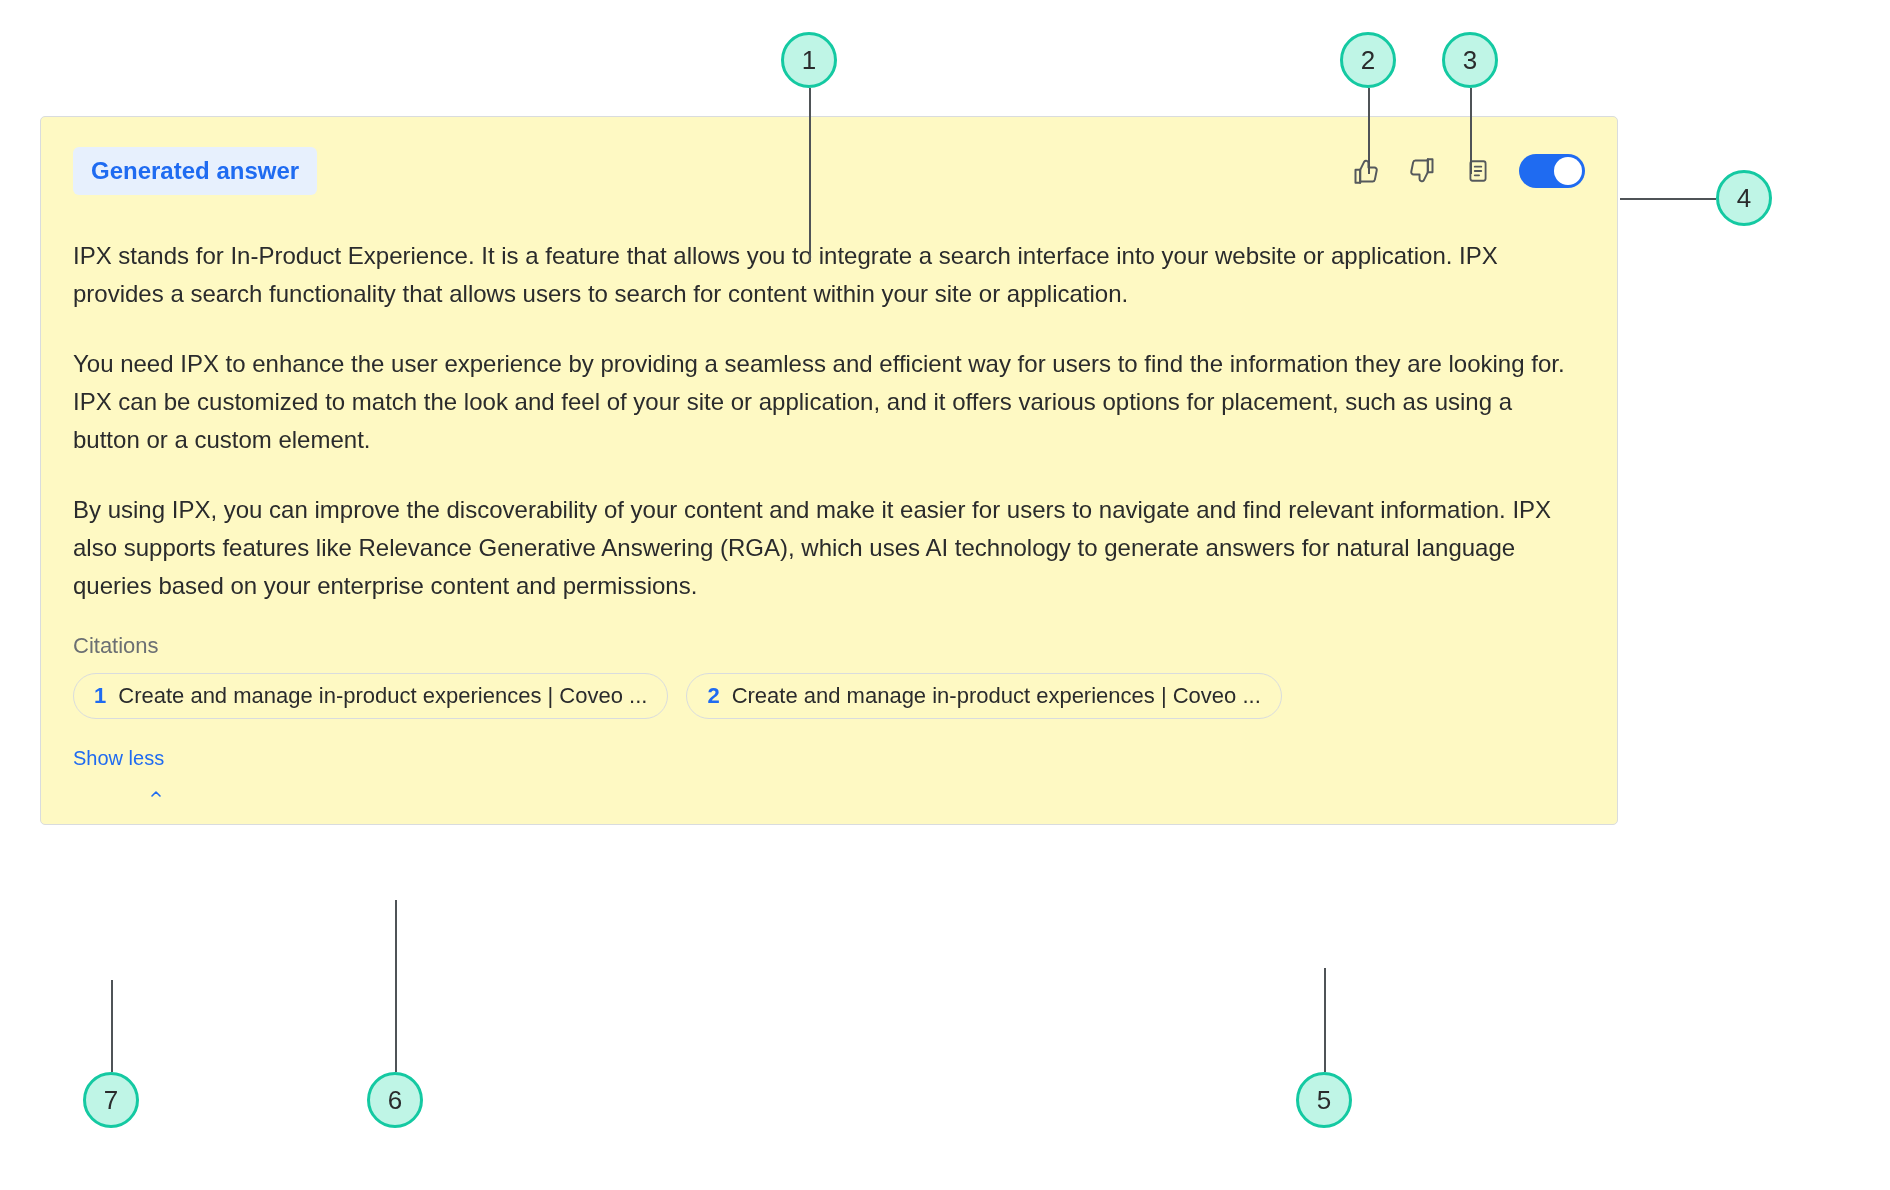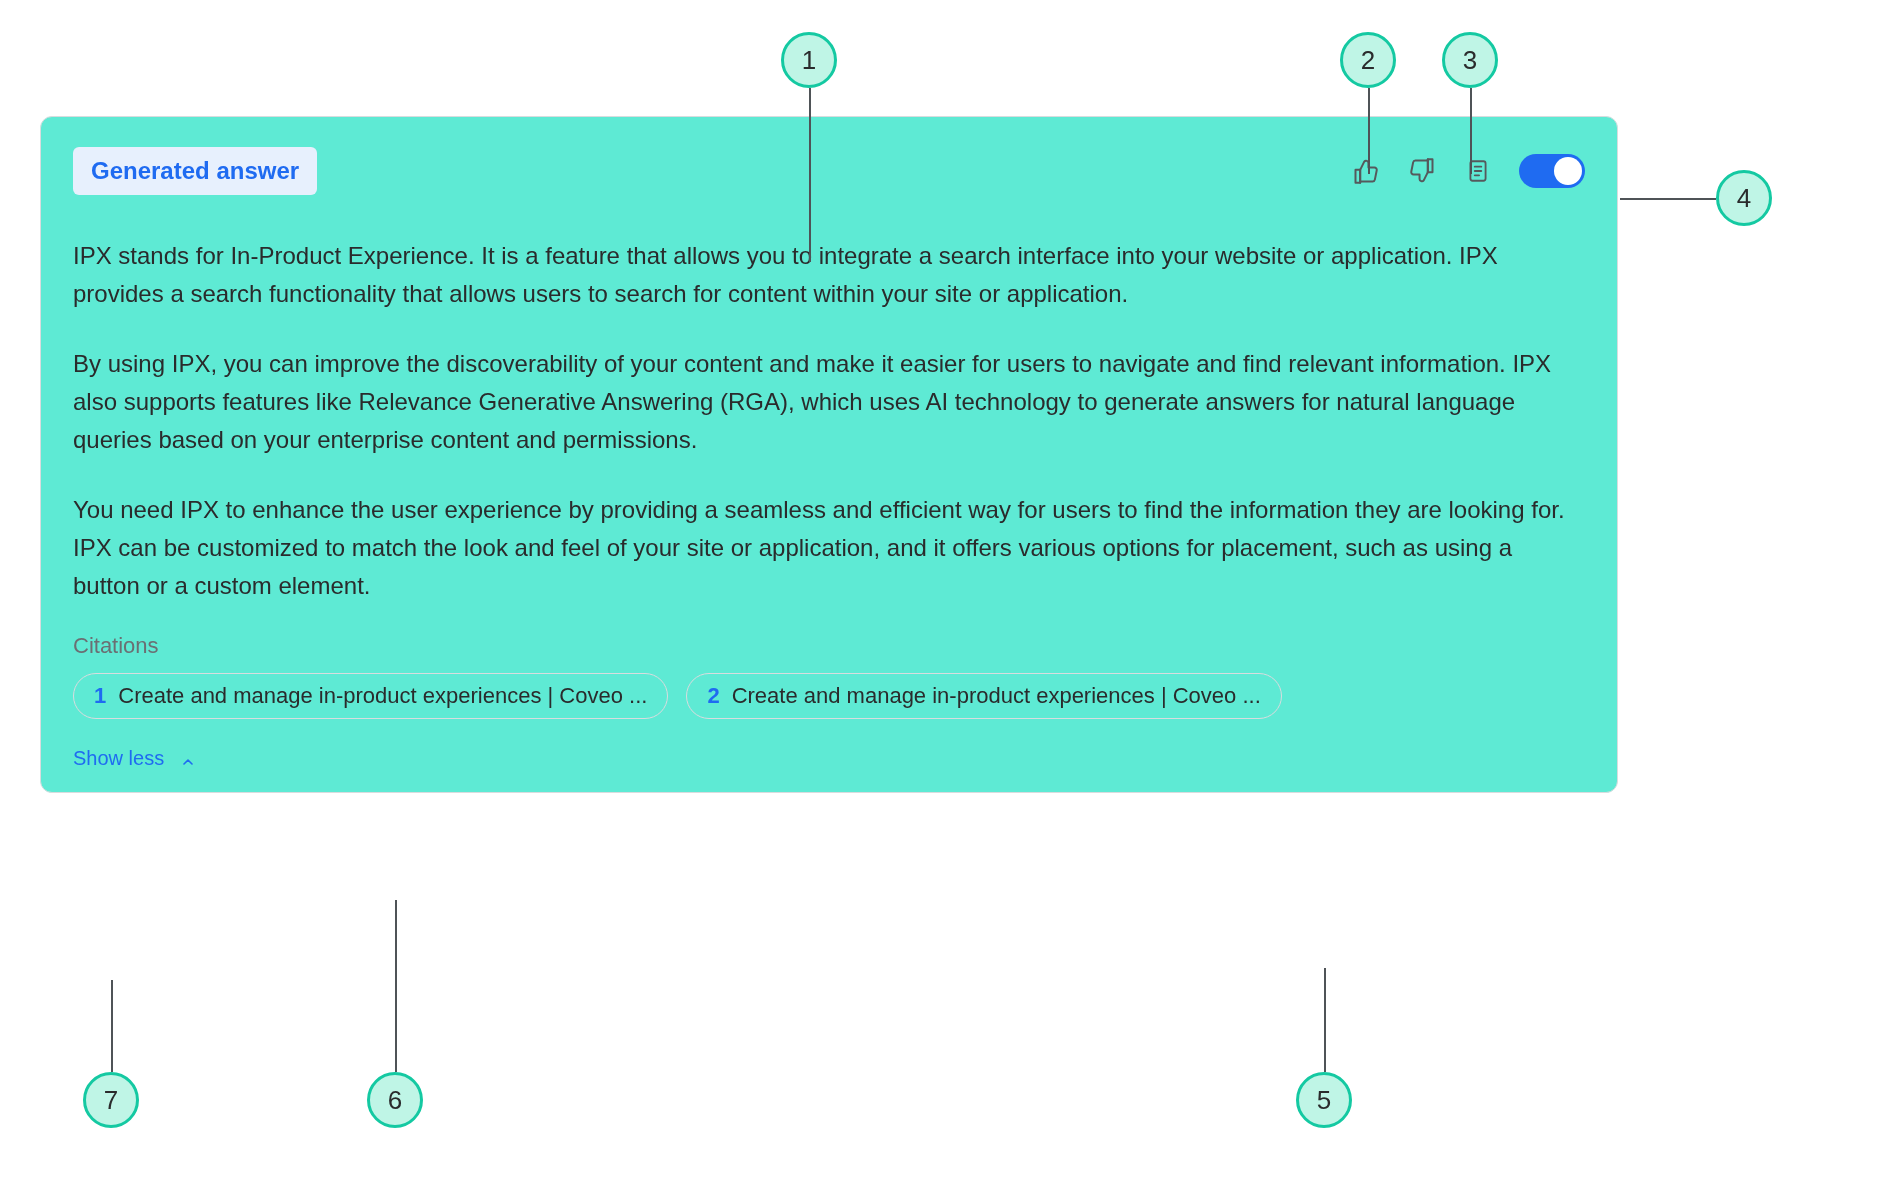--- a/index.html
+++ b/index.html
@@ -15,23 +15,23 @@
       position: relative;
       width: 1890px;
       height: 1190px;
     }
     .card {
       position: absolute;
       left: 40px;
       top: 116px;
       width: 1578px;
       border: 1px solid #d9dcde;
-      border-radius: 12px;
+      border-radius: 5px;
       padding: 24px 32px 22px 32px;
-      background: #5eead4;
+      background: #fef9c3;
     }
     .card-header {
       display: flex;
       align-items: center;
       justify-content: space-between;
       height: 60px;
       margin-bottom: 36px;
     }
     .badge {
       display: inline-block;
@@ -114,20 +114,21 @@
       align-items: center;
       justify-content: space-between;
       font-size: 20px;
     }
     .show-less {
       color: #1f6bf1;
       display: inline-flex;
       align-items: flex-end;
       gap: 16px;
       cursor: pointer;
+      flex-direction: column;
     }
     .show-less svg { display: block; }
     .disclaimer {
       color: #6b6f73;
       font-size: 19px;
     }
 
     
     .callout {
       position: absolute;
@@ -194,22 +195,22 @@
         <div class="toggle">
           <div class="knob"></div>
         </div>
       </div>
     </div>
 
     <div class="answer-body">
       <p>
         <b>IPX</b><span> stands for </span><b>In-Product Experience</b><span>. It is a feature that allows you to integrate a search interface into your website or application. IPX provides a search functionality that allows users to search for content within your site or application.</span>
       </p>
+      <p>You need IPX to enhance the user experience by providing a seamless and efficient way for users to find the information they are looking for. IPX can be customized to match the look and feel of your site or application, and it offers various options for placement, such as using a button or a custom element.</p>
       <p>By using IPX, you can improve the discoverability of your content and make it easier for users to navigate and find relevant information. IPX also supports features like Relevance Generative Answering (RGA), which uses AI technology to generate answers for natural language queries based on your enterprise content and permissions.</p>
-      <p>You need IPX to enhance the user experience by providing a seamless and efficient way for users to find the information they are looking for. IPX can be customized to match the look and feel of your site or application, and it offers various options for placement, such as using a button or a custom element.</p>
     </div>
 
     <div class="citations-label">Citations</div>
     <div class="citations-row">
       <div class="citation-pill">
         <span class="num">1</span>
         <span>Create and manage in-product experiences | Coveo ...</span>
       </div>
       <div class="citation-pill">
         <span class="num">2</span>

